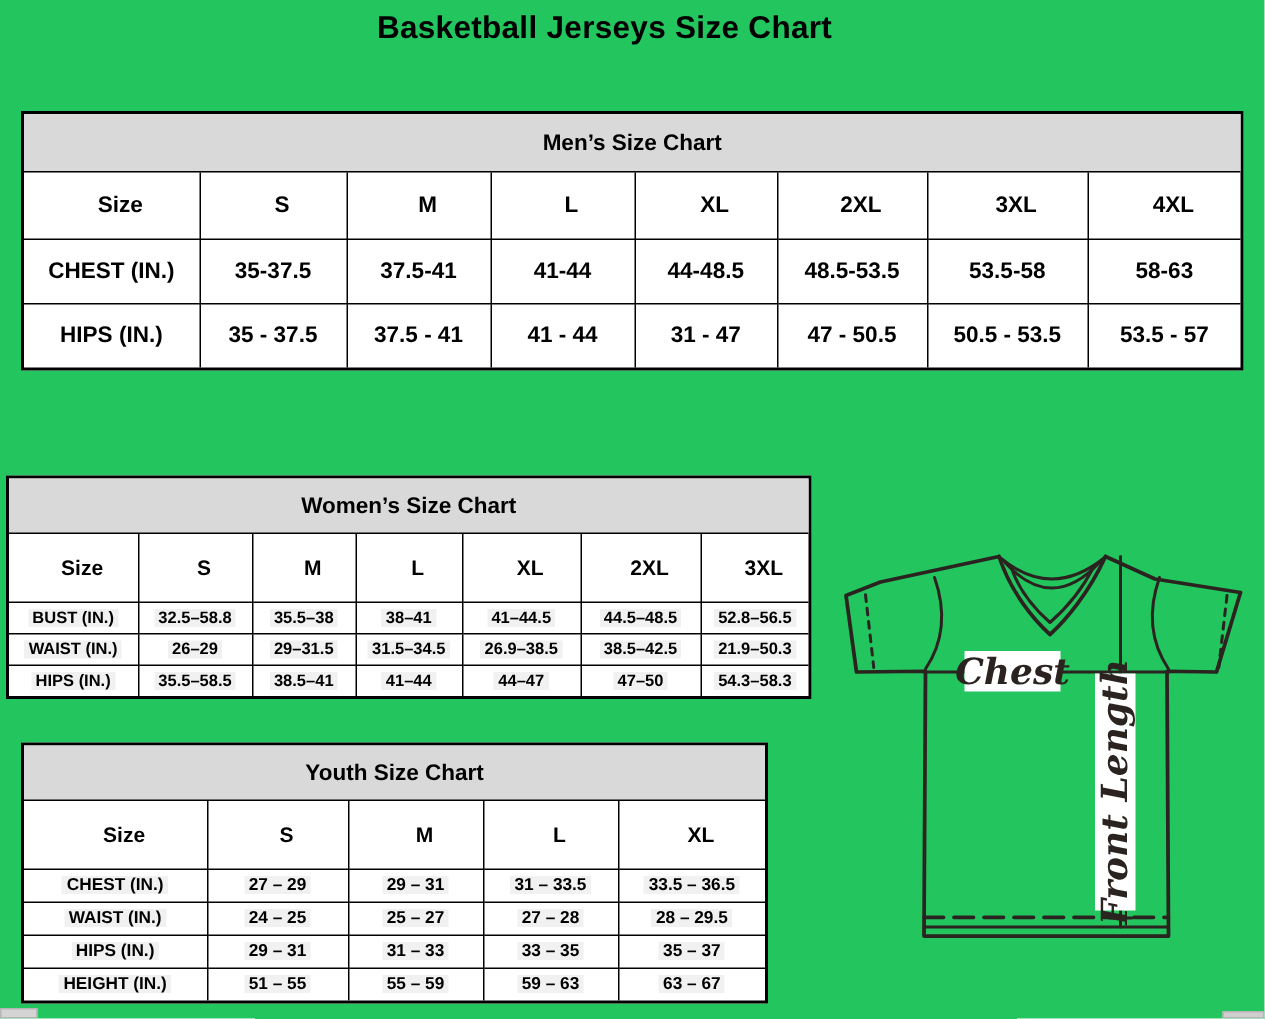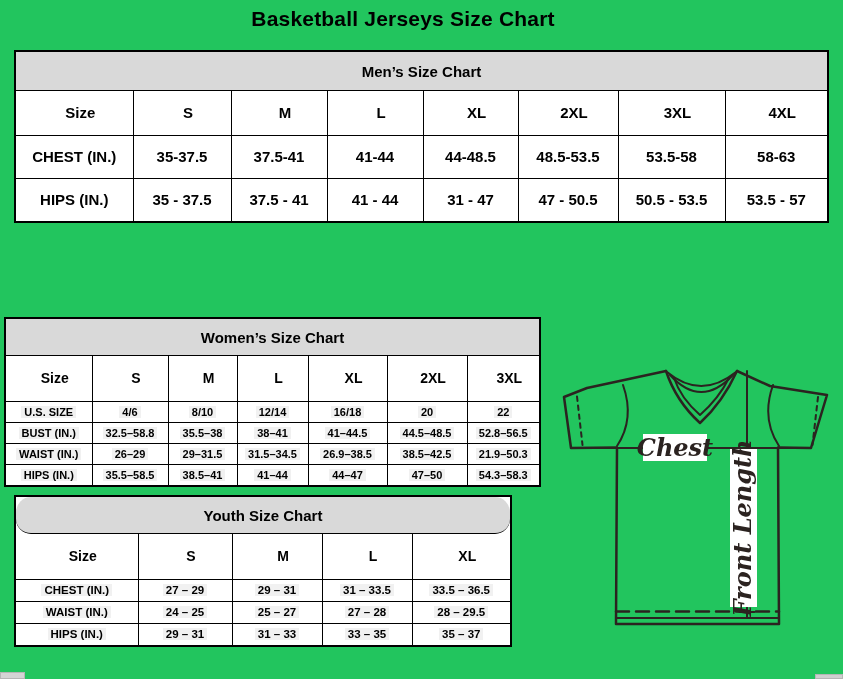--- a/index.html
+++ b/index.html
@@ -11,32 +11,32 @@
   .band{background:#d9d9d9;border-bottom:1px solid #000;display:flex;
         align-items:center;justify-content:center;font-weight:bold;font-size:15px;}
   table{border-collapse:collapse;table-layout:fixed;width:100%;}
   th,td{border:1px solid #000;text-align:center;vertical-align:middle;
         font-weight:bold;padding:0;overflow:hidden;}
   table tr th:first-child,table tr td:first-child{border-left:none;}
   table tr th:last-child,table tr td:last-child{border-right:none;}
   table tr:first-child th{border-top:none;padding-left:12px;}
   table tr:last-child th,table tr:last-child td{border-bottom:none;}
 
-  .mens{left:14px;top:50px;width:811px;}
+  .mens{left:14px;top:74px;width:811px;}
   .mens .band{height:38px;}
   .mens tr.head{height:44px;font-size:15px;}
   .mens tr.data{height:43px;font-size:15px;}
 
   .womens{left:4px;top:299px;width:533px;margin-top:18px;}
   .womens .band{height:36px;}
   .womens tr.head{height:45px;font-size:14px;}
   .womens tr.data{height:21px;font-size:11px;}
 
   .youth{left:14px;top:495px;width:494px;}
-  .youth .band{height:36px;border-radius:15px;}
+  .youth .band{height:36px;}
   .youth tr.head{height:45px;font-size:14px;}
   .youth tr.data{height:22px;font-size:11.5px;}
 
   .hl{background:#f1f1f1;padding:0 3px;white-space:nowrap;}
 
   .jersey{position:absolute;left:553px;top:289px;width:290px;height:390px;}
   .jersey text{font-family:"DejaVu Serif","Liberation Serif",serif;
                font-weight:bold;font-style:italic;fill:#2b2320;}
 
   .frag{position:absolute;background:#d4d4d4;border:1px solid #b5b5b5;box-sizing:border-box;}
@@ -114,29 +114,20 @@
           <tr class="head">
         <th>Size</th>
         <th>S</th>
         <th>M</th>
         <th>L</th>
         <th>XL</th>
         <th>2XL</th>
         <th>3XL</th>
       </tr>
       <tr class="data">
-        <th><span class="hl">U.S. SIZE</span></th>
-        <td><span class="hl">4/6</span></td>
-        <td><span class="hl">8/10</span></td>
-        <td><span class="hl">12/14</span></td>
-        <td><span class="hl">16/18</span></td>
-        <td><span class="hl">20</span></td>
-        <td><span class="hl">22</span></td>
-      </tr>
-      <tr class="data">
         <th><span class="hl">BUST (IN.)</span></th>
         <td><span class="hl">32.5–58.8</span></td>
         <td><span class="hl">35.5–38</span></td>
         <td><span class="hl">38–41</span></td>
         <td><span class="hl">41–44.5</span></td>
         <td><span class="hl">44.5–48.5</span></td>
         <td><span class="hl">52.8–56.5</span></td>
       </tr>
       <tr class="data">
         <th><span class="hl">WAIST (IN.)</span></th>
@@ -192,20 +183,27 @@
         <td><span class="hl">27 – 28</span></td>
         <td><span class="hl">28 – 29.5</span></td>
       </tr>
       <tr class="data">
         <th><span class="hl">HIPS (IN.)</span></th>
         <td><span class="hl">29 – 31</span></td>
         <td><span class="hl">31 – 33</span></td>
         <td><span class="hl">33 – 35</span></td>
         <td><span class="hl">35 – 37</span></td>
       </tr>
+      <tr class="data">
+        <th><span class="hl">HEIGHT (IN.)</span></th>
+        <td><span class="hl">51 – 55</span></td>
+        <td><span class="hl">55 – 59</span></td>
+        <td><span class="hl">59 – 63</span></td>
+        <td><span class="hl">63 – 67</span></td>
+      </tr>
     </tbody>
       </table>
   </div>
 
   <svg class="jersey" viewBox="0 0 290 390">
     <g fill="none" stroke="#2b2320" stroke-width="2.5" stroke-linejoin="round" stroke-linecap="round">
 
       <path d="M113,82 L34,99 L11,108 L18,159 L64,158.5 L63,335 L226,335 L225,158.5 L258,159 L274,106 L217,97 L184,82"></path>
 
       <path d="M63,329 L226,329" stroke-width="2"></path>

